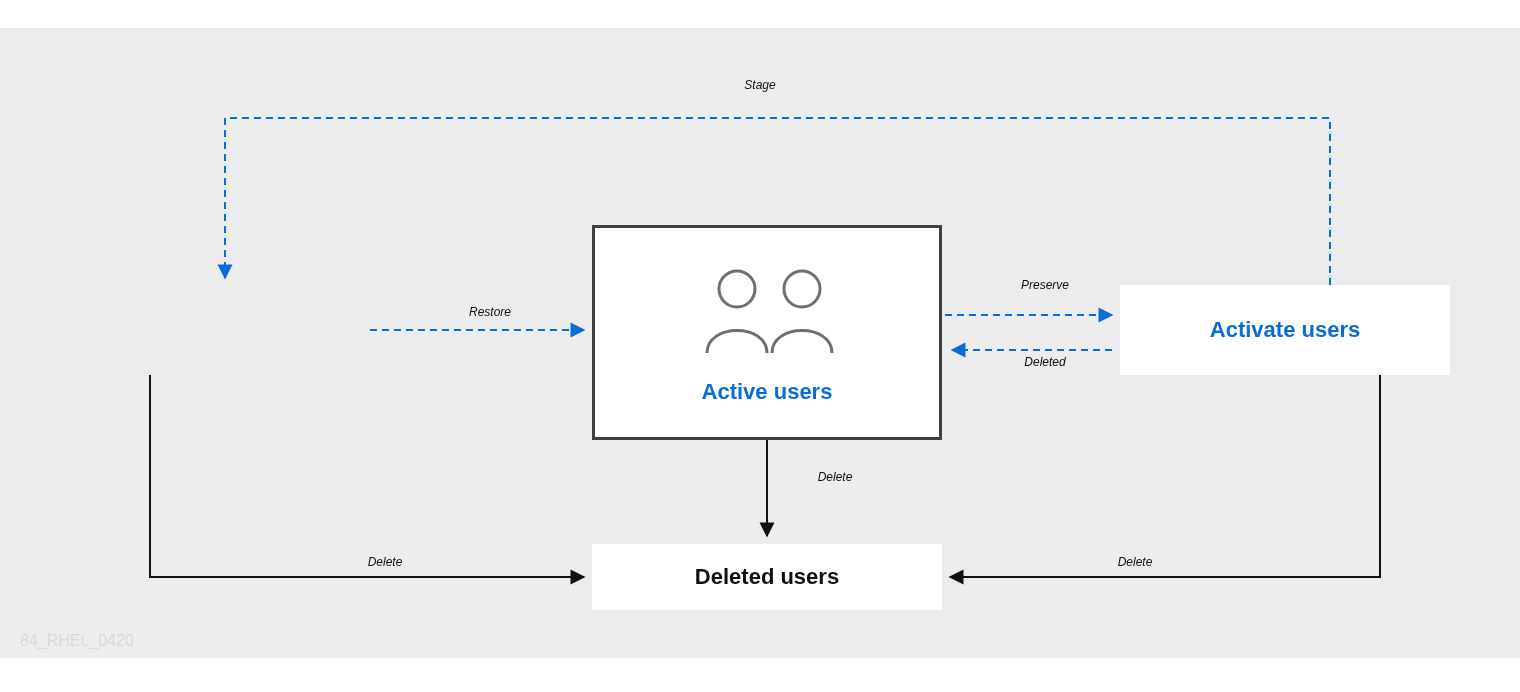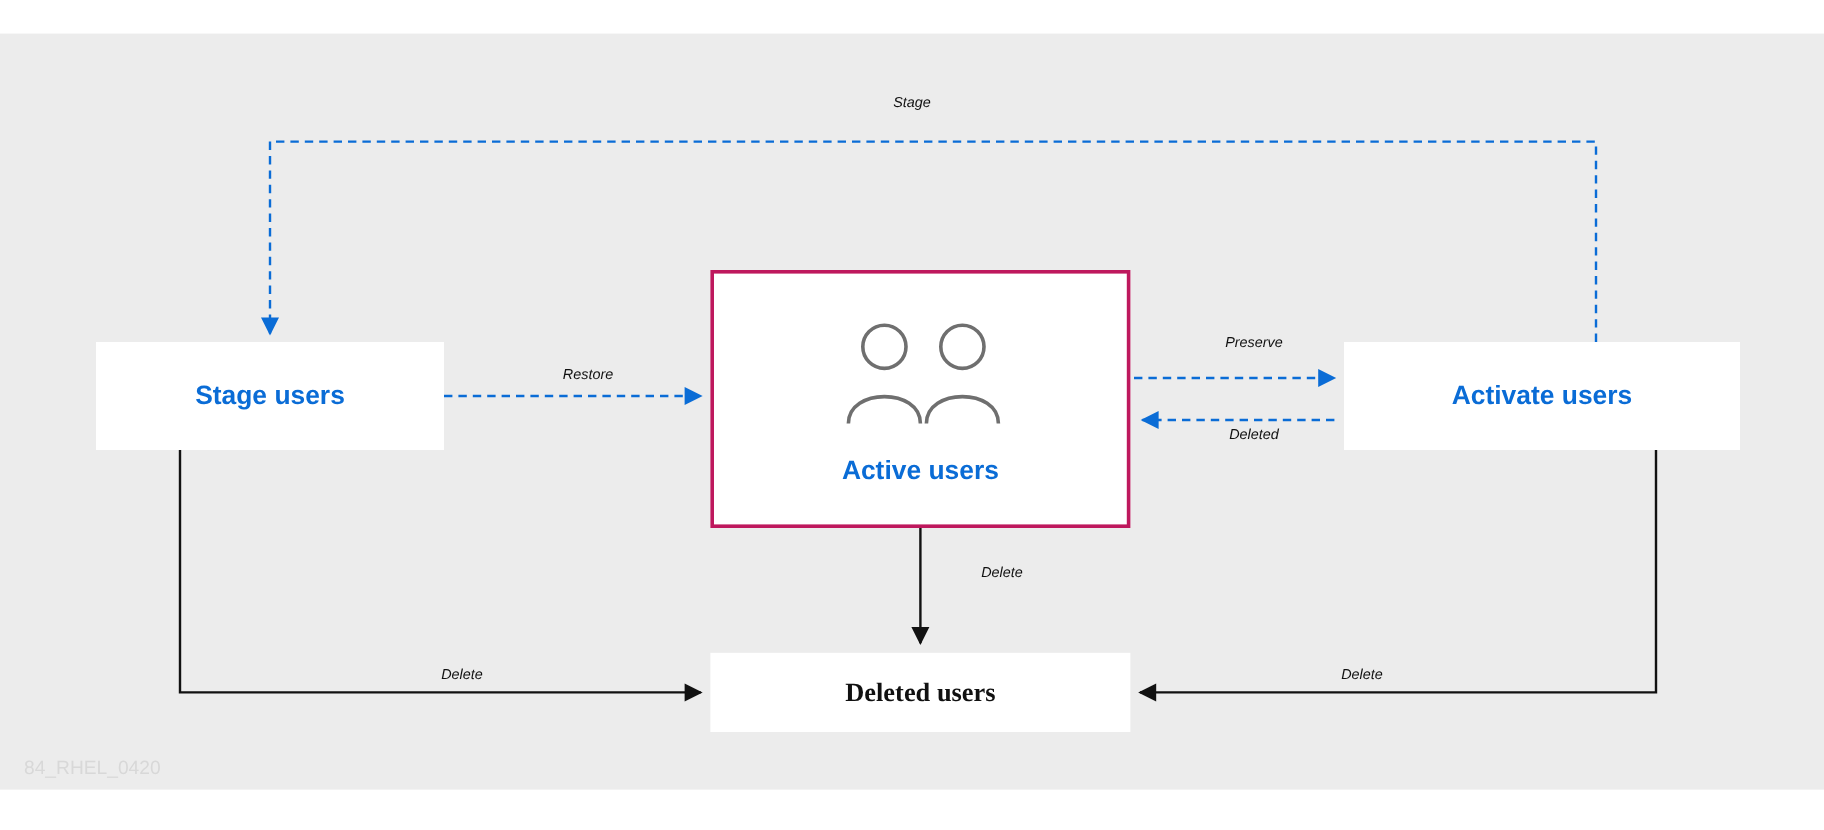--- a/index.html
+++ b/index.html
@@ -32,34 +32,34 @@
     align-items: center;
     justify-content: center;
     box-sizing: border-box;
   }
   .node-label {
     font-size: 22px;
     font-weight: 600;
     text-align: center;
   }
   .blue-text { color: #0a6cd6; }
-  .black-text { color: #111; font-family: Liberation Serif, serif; }
+  .black-text { color: #111; }
 
   #node-stage {
     left: 80px;
     top: 285px;
     width: 290px;
     height: 90px;
   }
   #node-active {
     left: 592px;
     top: 225px;
     width: 350px;
     height: 215px;
-    border: 3px solid #be185d;
+    border: 3px solid #404040;
   }
   #node-active .node-label { margin-top: 18px; }
   #node-preserved {
     left: 1120px;
     top: 285px;
     width: 330px;
     height: 90px;
   }
   #node-deleted {
     left: 592px;
@@ -115,23 +115,20 @@
     stroke-width: 2;
     fill: none;
   }
 </style>
 </head>
 <body>
 
 <div class="canvas">
   <div class="graybox"></div>
 
-  <div id="node-stage" class="node">
-    <div class="node-label blue-text">Stage users</div>
-  </div>
 
   <div id="node-active" class="node">
     <svg width="160" height="100">
       <g class="user-icon">
         <circle cx="50" cy="28" r="18"></circle>
         <path d="M20 92 C20 62, 80 62, 80 92"></path>
         <circle cx="115" cy="28" r="18"></circle>
         <path d="M85 92 C85 62, 145 62, 145 92"></path>
       </g>
     </svg>

